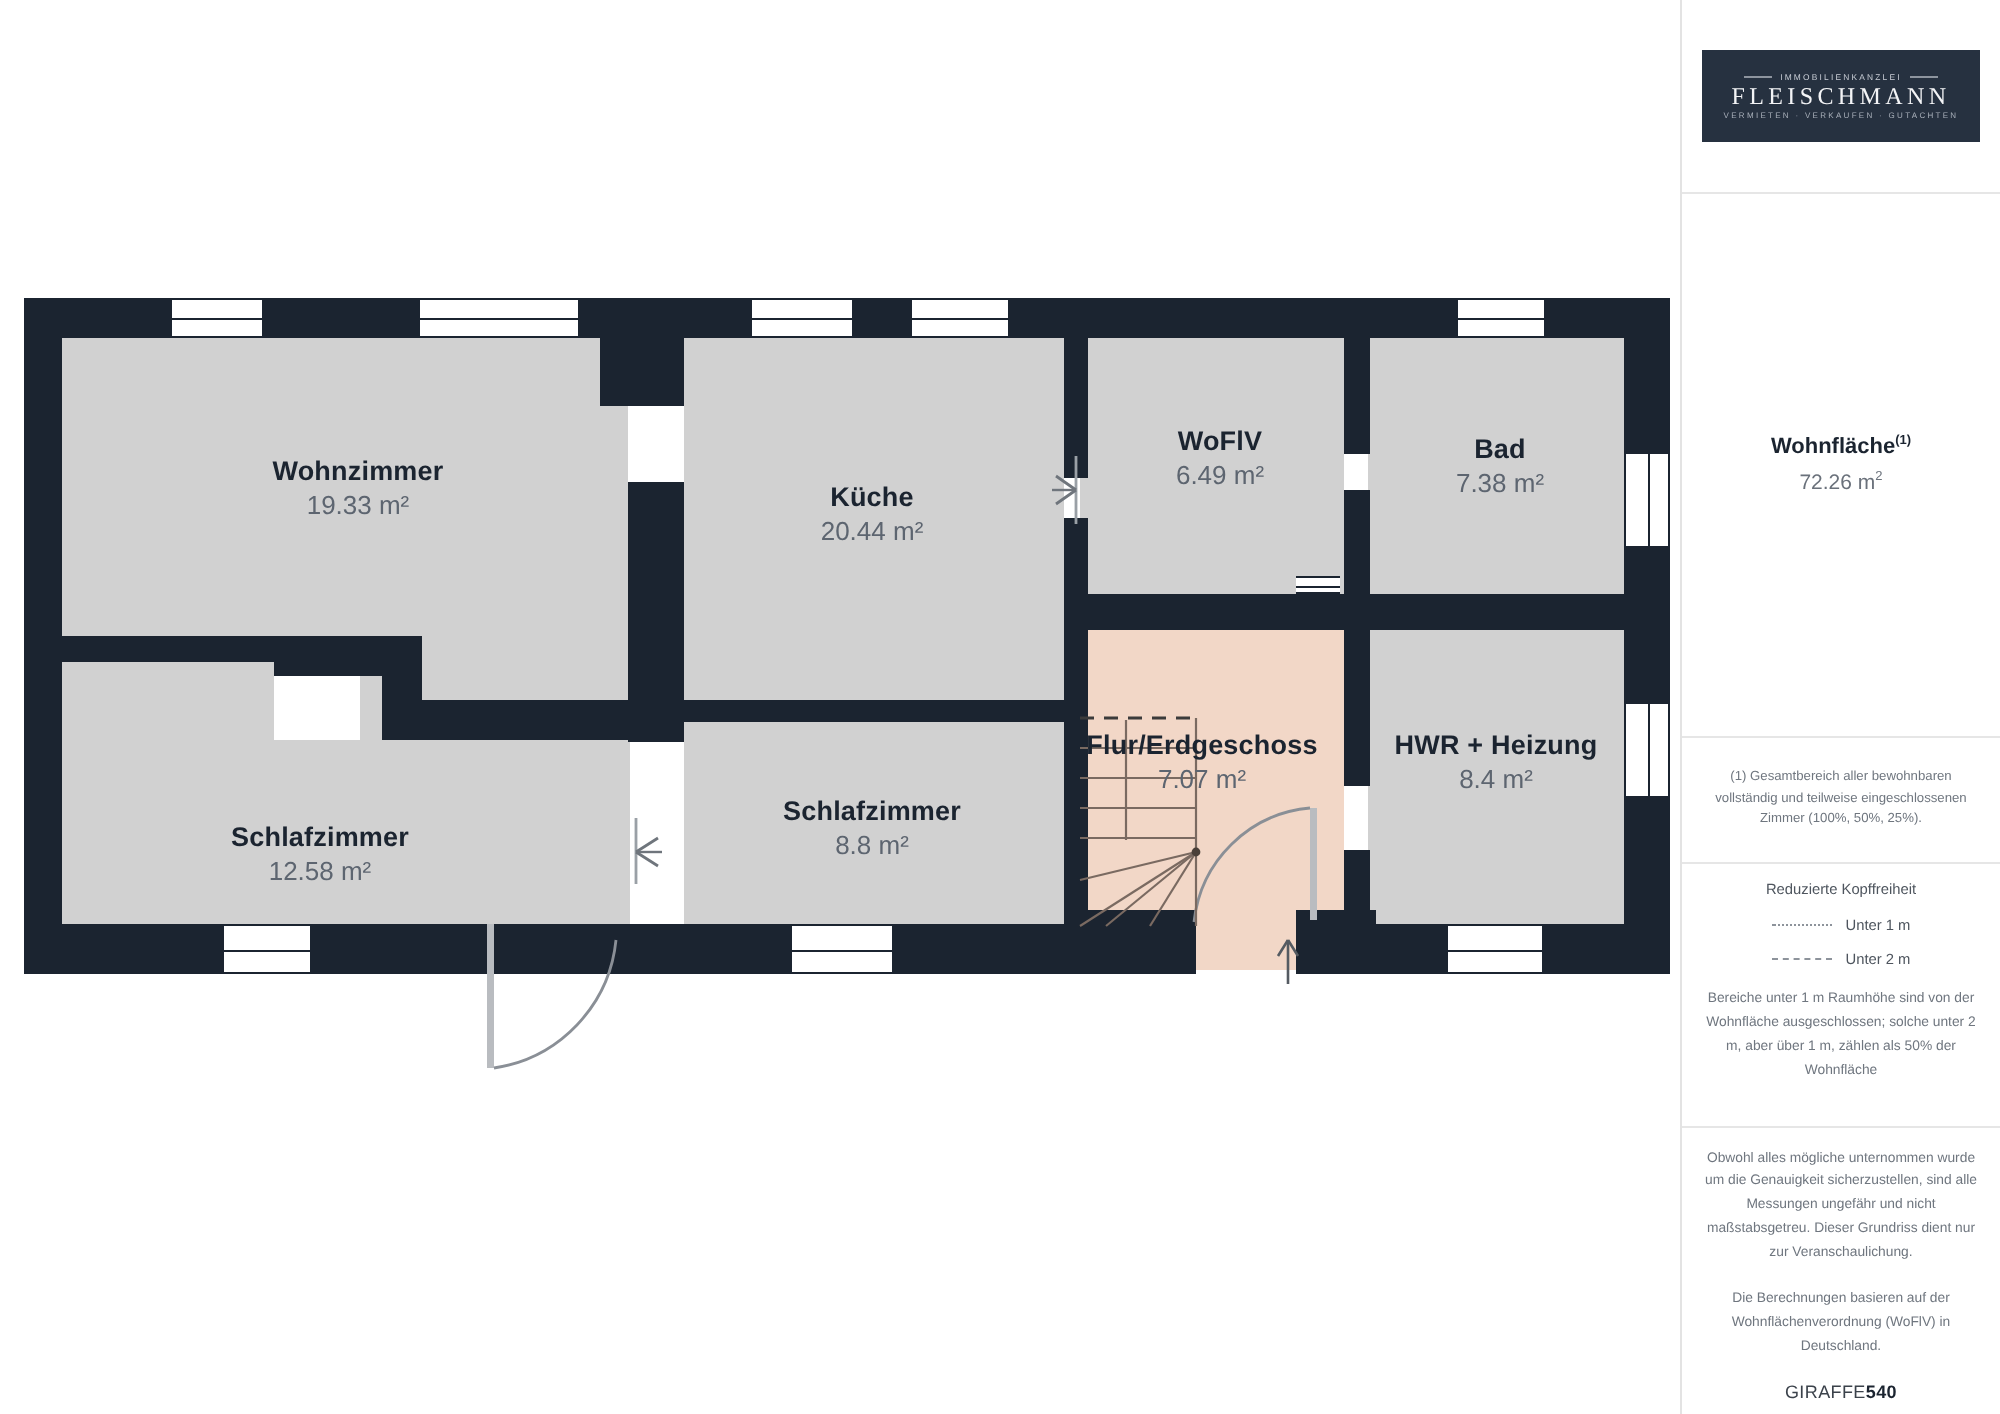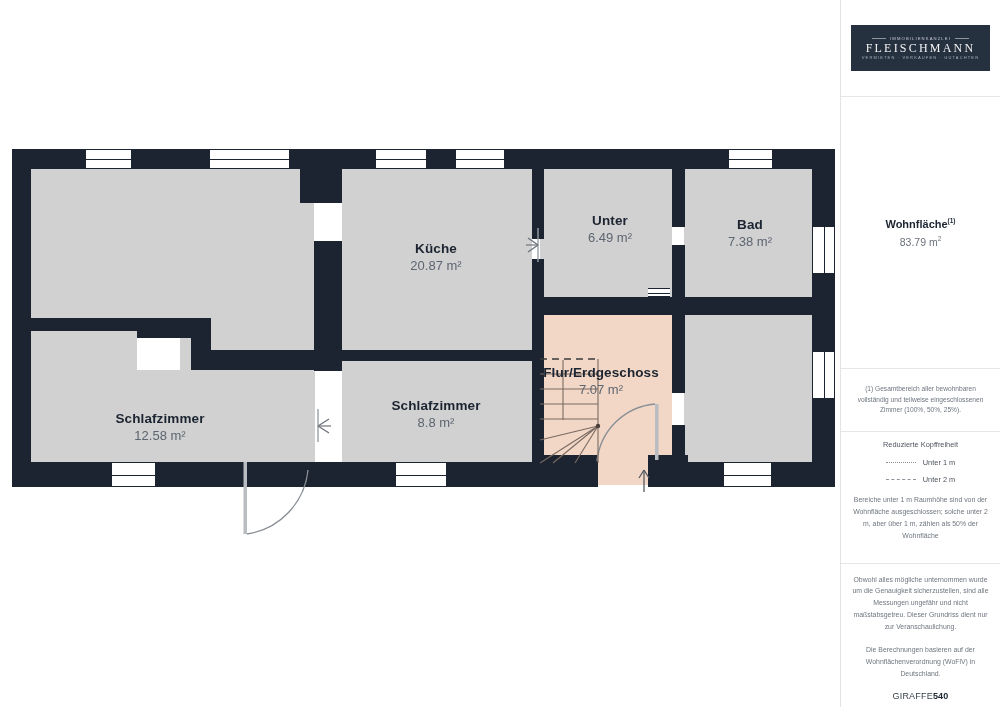--- a/index.html
+++ b/index.html
@@ -170,43 +170,51 @@
           <line x1="598" y1="359" x2="598" y2="463"></line>
           <line x1="598" y1="426" x2="540" y2="440"></line>
           <line x1="598" y1="426" x2="553" y2="463"></line>
           <line x1="598" y1="426" x2="575" y2="463"></line>
           <line x1="598" y1="426" x2="540" y2="463"></line>
           <circle cx="598" cy="426" r="2.2" fill="#4a4039" stroke="none"></circle>
           <line x1="563" y1="360" x2="563" y2="420" stroke="#7a6a61"></line>
         </g>
       </svg>
 
+      <div class="label" style="left:179px;top:227px;">
+        <span class="nm">Wohnzimmer</span>
+        <span class="ar">19.33 m²</span>
+      </div>
       <div class="label" style="left:160px;top:410px;">
         <span class="nm">Schlafzimmer</span>
         <span class="ar">12.58 m²</span>
       </div>
       <div class="label" style="left:436px;top:240px;">
         <span class="nm">Küche</span>
-        <span class="ar">20.87 m²</span>
+        <span class="ar">20.44 m²</span>
       </div>
       <div class="label" style="left:436px;top:397px;">
         <span class="nm">Schlafzimmer</span>
         <span class="ar">8.8 m²</span>
       </div>
       <div class="label" style="left:610px;top:212px;">
-        <span class="nm">Unter</span>
+        <span class="nm">WoFlV</span>
         <span class="ar">6.49 m²</span>
       </div>
       <div class="label" style="left:750px;top:216px;">
         <span class="nm">Bad</span>
         <span class="ar">7.38 m²</span>
       </div>
       <div class="label" style="left:601px;top:364px;">
         <span class="nm">Flur/Erdgeschoss</span>
         <span class="ar">7.07 m²</span>
+      </div>
+      <div class="label" style="left:748px;top:364px;">
+        <span class="nm">HWR + Heizung</span>
+        <span class="ar">8.4 m²</span>
       </div>
 
     </div>
 
   </div>
 
   <aside class="sidebar">
 
     <div class="sb-sect sb-logo">
       <div class="logo-box">
@@ -218,21 +226,21 @@
         <div class="logo-main">FLEISCHMANN</div>
         <div class="logo-sub">VERMIETEN · VERKAUFEN · GUTACHTEN</div>
       </div>
     </div>
 
     <div class="sb-sect sb-area">
       <div class="t">
         <span>Wohnfläche</span><sup>(1)</sup>
       </div>
       <div class="v">
-        <span>83.79 m</span><sup>2</sup>
+        <span>72.26 m</span><sup>2</sup>
       </div>
     </div>
 
     <div class="sb-sect sb-foot1">
       <p>(1) Gesamtbereich aller bewohnbaren vollständig und teilweise eingeschlossenen Zimmer (100%, 50%, 25%).</p>
     </div>
 
     <div class="sb-sect sb-legend">
       <div class="lg-title">Reduzierte Kopffreiheit</div>
       <div class="lg-row r1">

